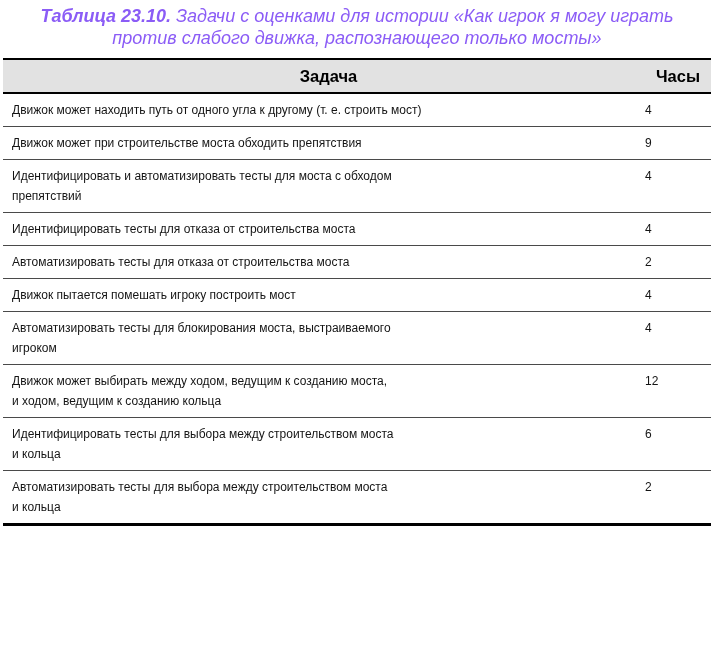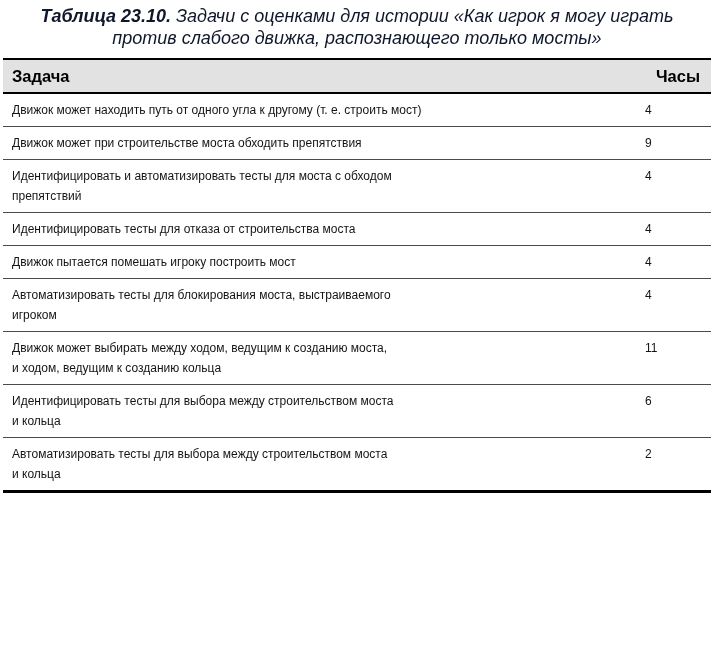--- a/index.html
+++ b/index.html
@@ -13,21 +13,21 @@
     font-family: "Liberation Sans", sans-serif;
     color: #141414;
     overflow: hidden;
   }
   .caption {
     margin: 5px 20px 9px 20px;
     text-align: center;
     font-style: italic;
     font-size: 18px;
     line-height: 22px;
-    color: #0f172a;
+    color: #8b5cf6;
   }
   .caption .caption-label {
     font-weight: bold;
   }
   .caption .caption-text {
     white-space: pre-line;
   }
   table.task-table {
     width: 708px;
     margin: 0 3px;
@@ -39,21 +39,21 @@
   thead th {
     background: #e2e2e2;
     border-bottom: 2px solid #000000;
     font-size: 16.5px;
     font-weight: bold;
     line-height: 20px;
     padding: 6px 0 6px 0;
     color: #000000;
   }
   th.col-task {
-    text-align: left;
+    text-align: center;
     padding-left: 9px;
   }
   th.col-hours, td.cell-hours {
     width: 66px;
   }
   tbody td {
     border-top: 1px solid #4a4a4a;
     font-size: 12px;
     line-height: 20px;
     padding: 6px 0 6px 0;
@@ -95,37 +95,41 @@
 препятствий</td>
     <td class="cell-hours">4</td>
   </tr>
 
 
   <tr>
     <td class="cell-task">Идентифицировать тесты для отказа от строительства моста</td>
     <td class="cell-hours">4</td>
   </tr>
 
+  <tr>
+    <td class="cell-task">Автоматизировать тесты для отказа от строительства моста</td>
+    <td class="cell-hours">2</td>
+  </tr>
 
   <tr>
     <td class="cell-task">Движок пытается помешать игроку построить мост</td>
     <td class="cell-hours">4</td>
   </tr>
 
   <tr>
     <td class="cell-task">Автоматизировать тесты для блокирования моста, выстраиваемого
 игроком</td>
     <td class="cell-hours">4</td>
   </tr>
 
 
   <tr>
     <td class="cell-task">Движок может выбирать между ходом, ведущим к созданию моста,
 и ходом, ведущим к созданию кольца</td>
-    <td class="cell-hours">11</td>
+    <td class="cell-hours">12</td>
   </tr>
 
   <tr>
     <td class="cell-task">Идентифицировать тесты для выбора между строительством моста
 и кольца</td>
     <td class="cell-hours">6</td>
   </tr>
 
   <tr>
     <td class="cell-task">Автоматизировать тесты для выбора между строительством моста

